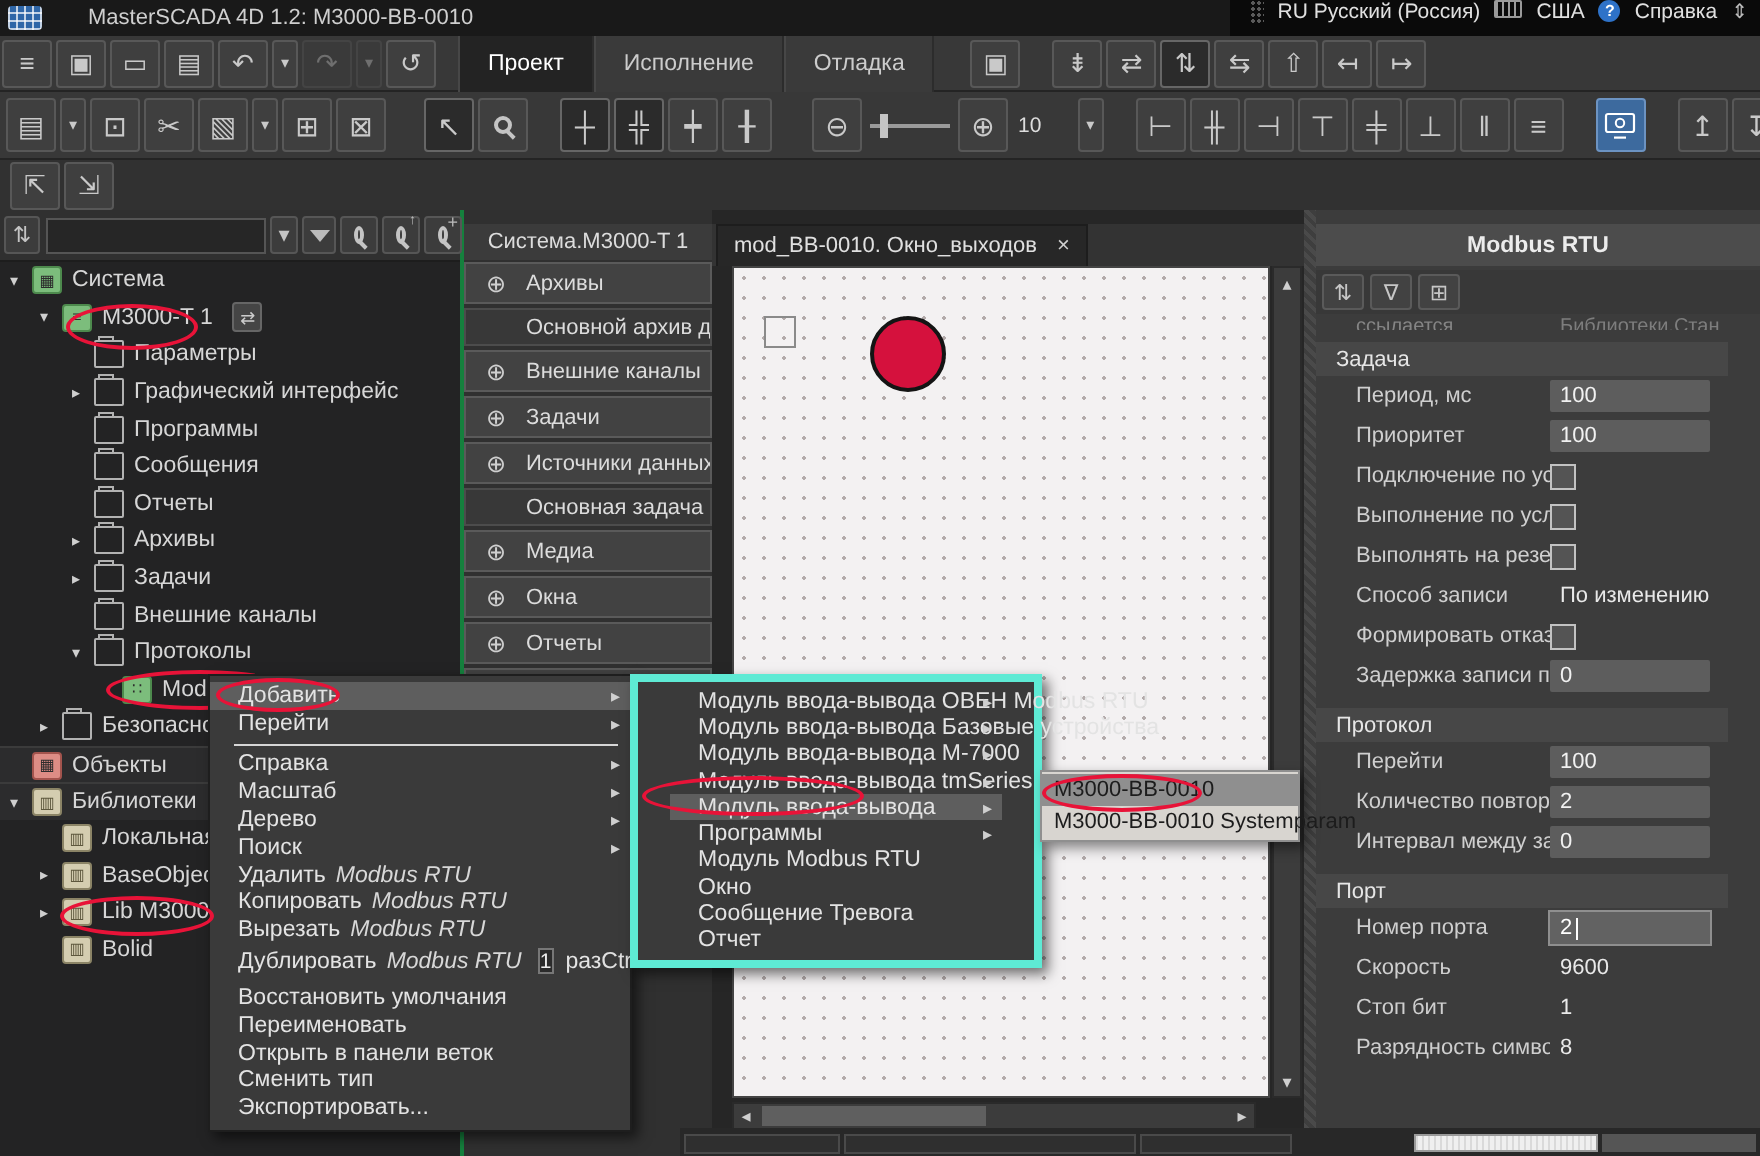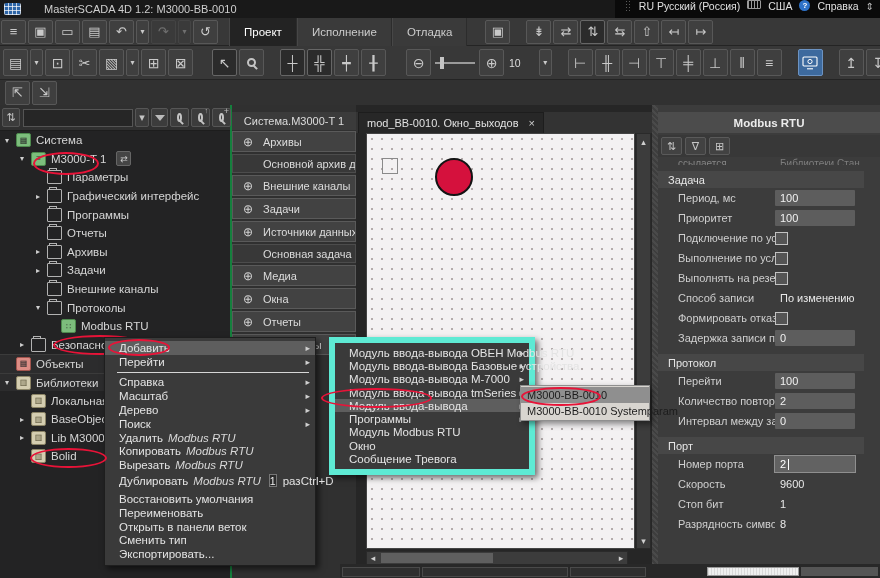--- a/index.html
+++ b/index.html
@@ -156,22 +156,22 @@
   .bottom-strip{position:absolute;left:340px;top:564px;width:540px;height:14px;background:#282828}
   .seg{position:absolute;top:3px;height:10px;background:#2f2f2f;border:1px solid #4a4a4a}
   .seg1{left:2px;width:78px}.seg2{left:82px;width:146px}.seg3{left:230px;width:76px}
   .white-thumb{position:absolute;left:367px;top:3px;width:92px;height:9px;background:#efefef;border:1px solid #9a9a9a;
     background-image:repeating-linear-gradient(90deg,#d9d9d9 0 1px,transparent 1px 3px)}
   .light-rest{position:absolute;left:461px;top:3px;width:77px;height:9px;background:#555}
 
   
   .context-menu{position:absolute;left:104px;top:337px;width:212px;background:#3a3a3a;border:1px solid #1e1e1e;
     box-shadow:3px 3px 6px rgba(0,0,0,.55);padding:3px 0 4px 0;z-index:100}
-  .submenu{position:absolute;left:329px;top:337px;width:206px;background:#3a3a3a;border:6px solid #5eead4;
-    box-shadow:3px 3px 6px rgba(0,0,0,.55);padding:3px 0;z-index:110}
+  .submenu{position:absolute;left:315px;top:337px;width:206px;background:#3a3a3a;border:4px solid #5eead4;
+    box-shadow:3px 3px 6px rgba(0,0,0,.55);padding:3px 16px;z-index:110}
   .menu-row{height:13.8px;display:flex;align-items:center;padding:0 7px 0 14px;font-size:11.5px;color:#e3e3e3;position:relative;white-space:nowrap}
   .submenu .menu-row{height:13.3px}
   .menu-row.highlighted{background:#5e5e5e}
   .menu-row.separator{height:7px;padding:0;display:flex;align-items:center}
   .menu-row.separator::after{content:"";flex:1;height:1px;background:#d6d6d6;margin:0 6px 0 12px}
   .menu-row .arrow{position:absolute;right:5px;visibility:hidden;font-size:9px;color:#cfcfcf}
   .menu-row.has-arrow .arrow{visibility:visible}
   .arrow::before{content:"▸"}
   .target{display:none}
   .has-target .target{display:inline;font-style:italic;margin-left:5px;color:#d8d8d8}
@@ -455,20 +455,26 @@
 
         </div>
 
         <div class="tree-row ind2 icon-folder">
           <span class="exp"></span>
           <span class="ticon"></span>
           <span class="tlabel">Программы</span>
 
         </div>
 
+        <div class="tree-row ind2 icon-folder">
+          <span class="exp"></span>
+          <span class="ticon"></span>
+          <span class="tlabel">Сообщения</span>
+
+        </div>
 
         <div class="tree-row ind2 icon-folder">
           <span class="exp"></span>
           <span class="ticon"></span>
           <span class="tlabel">Отчеты</span>
 
         </div>
 
         <div class="tree-row ind2 exp-closed icon-folder">
           <span class="exp"></span>
@@ -943,20 +949,24 @@
       <div class="menu-row">
         <span>Окно</span>
 
       </div>
 
       <div class="menu-row">
         <span>Сообщение Тревога</span>
 
       </div>
 
+      <div class="menu-row">
+        <span>Отчет</span>
+
+      </div>
     </div>
 
   <div class="subsubmenu">
 
       <div class="l-menu-row highlighted">
         <span>M3000-BB-0010</span>
       </div>
 
       <div class="l-menu-row">
         <span>M3000-BB-0010 Systemparam</span>

